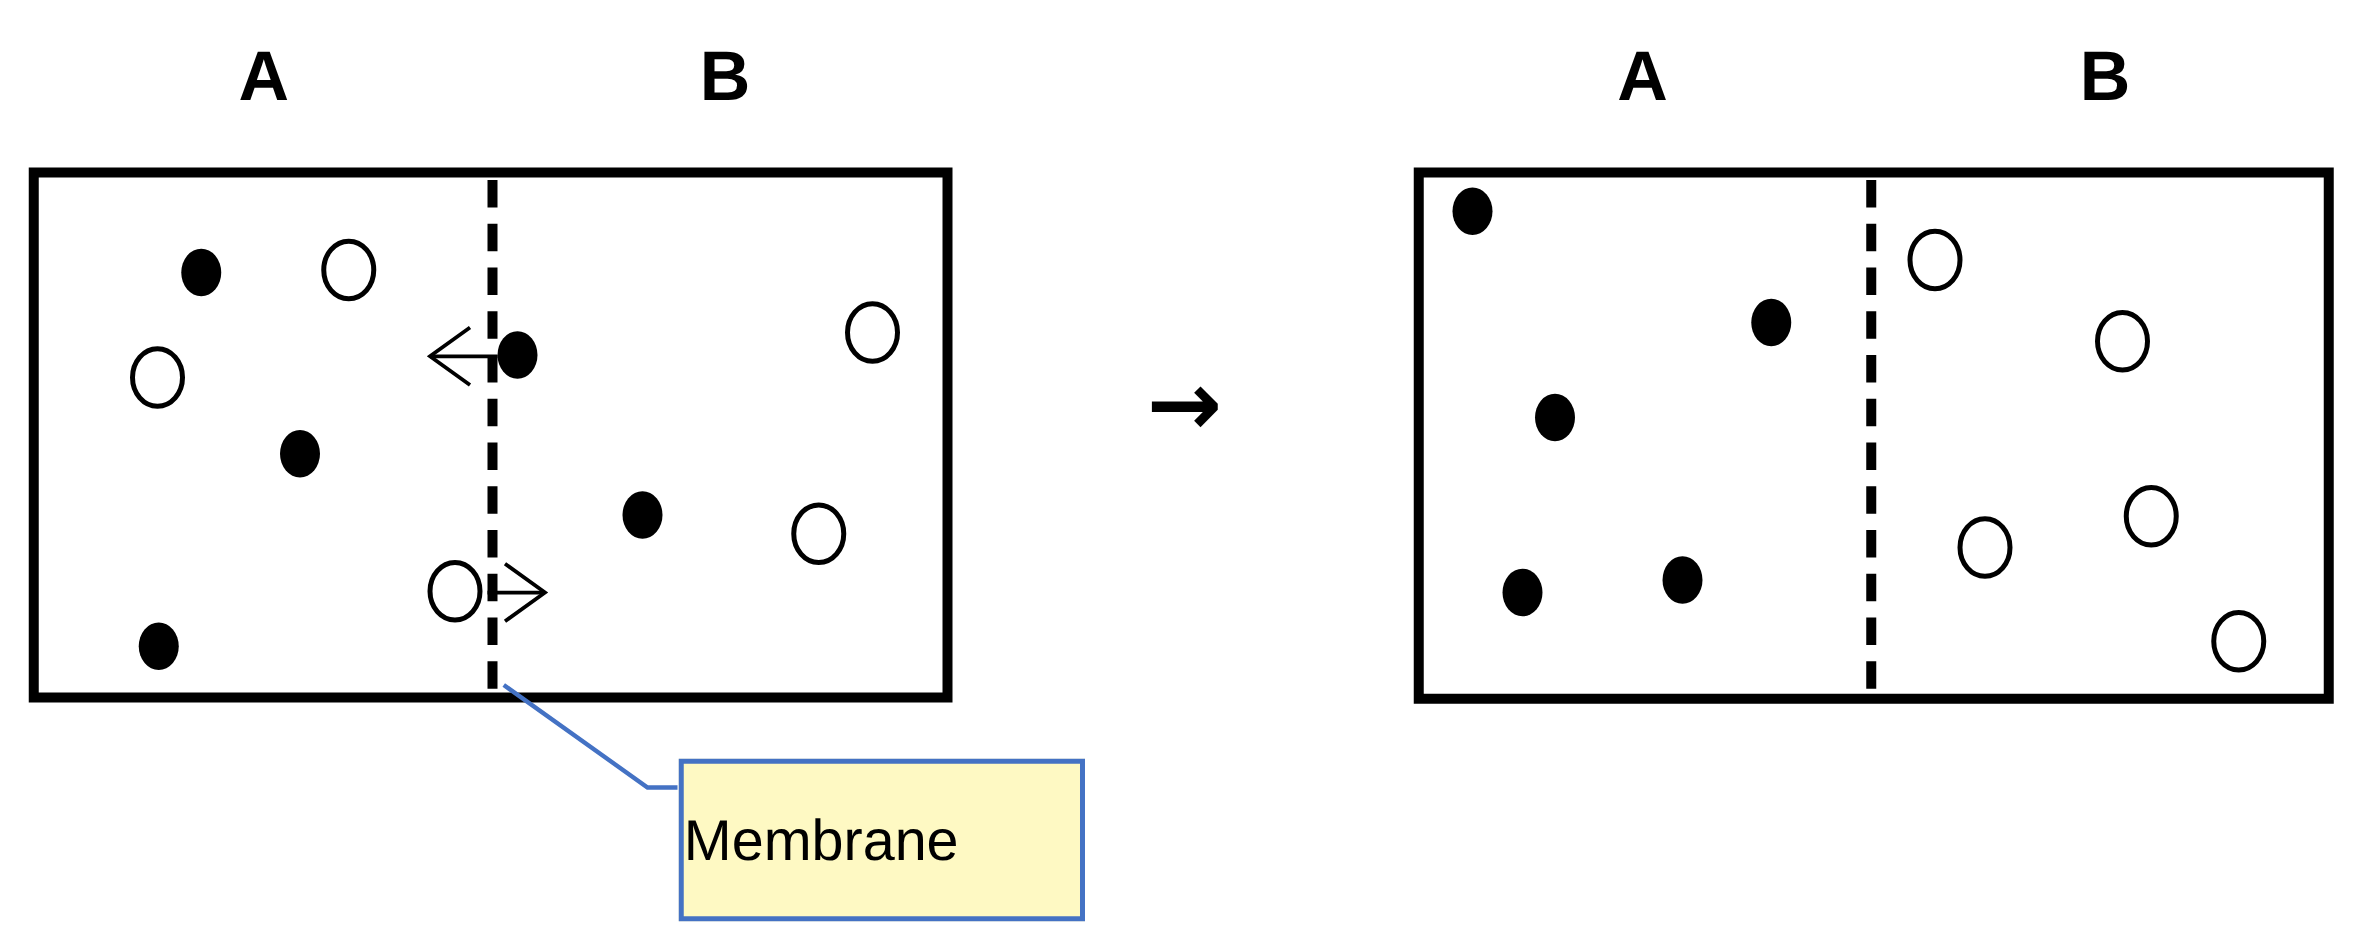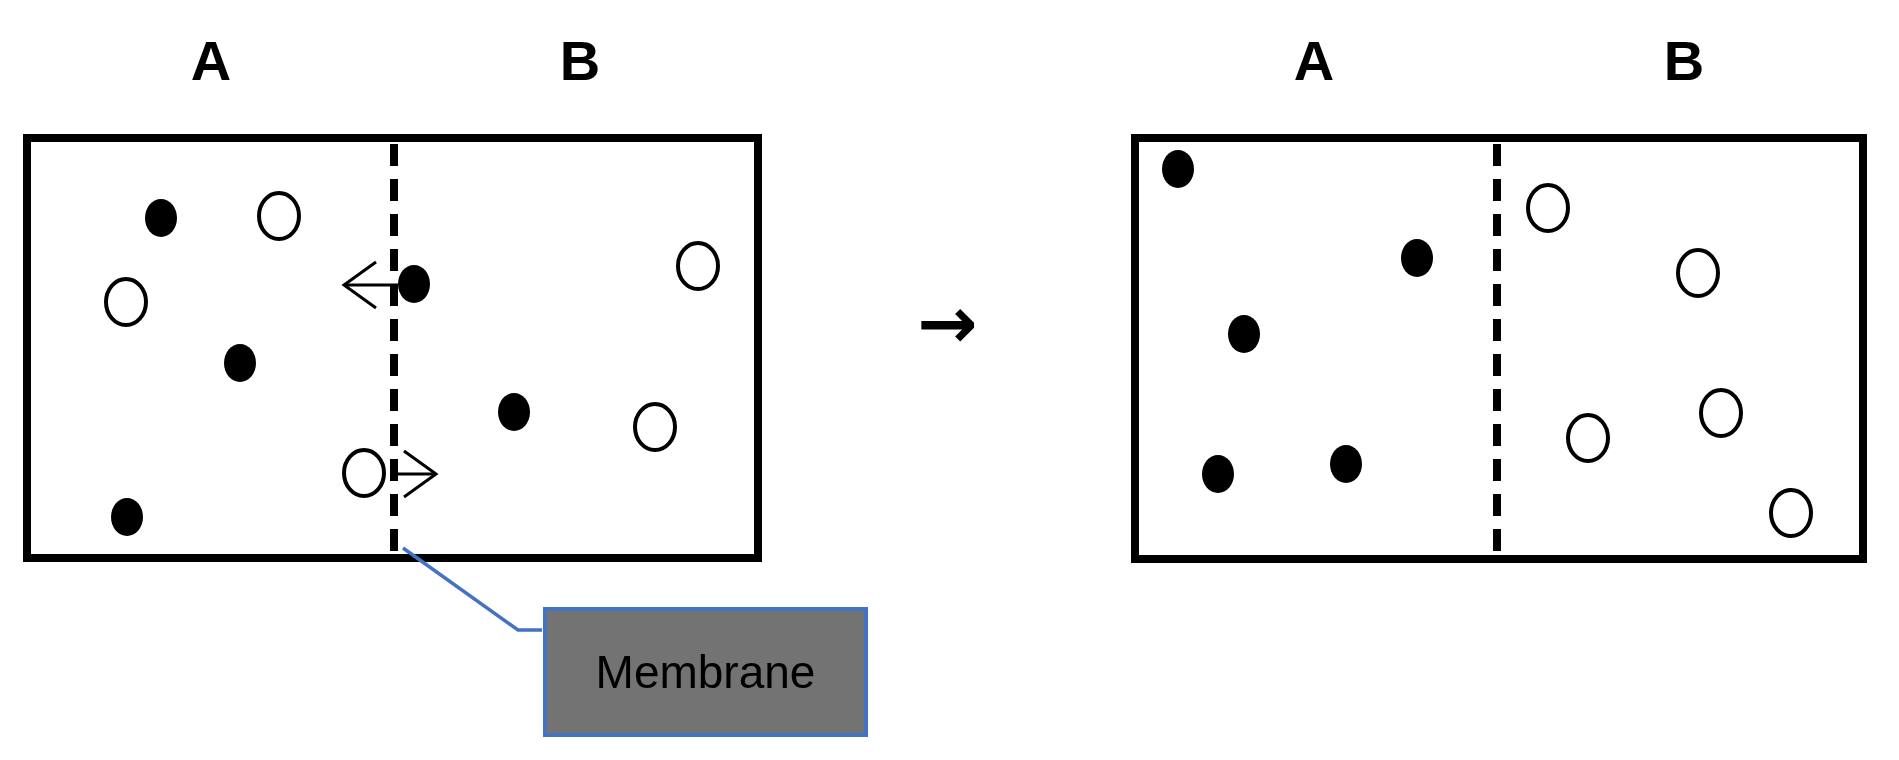--- a/index.html
+++ b/index.html
@@ -45,24 +45,23 @@
     font-family: "DejaVu Sans", sans-serif;
   }
   .callout-box {
     position: absolute;
     left: 543px;
     top: 607px;
     width: 325px;
     height: 130px;
     border: 4px solid #4472C4;
     box-sizing: border-box;
-    background: #737373;
+    background: #fef9c3;
     display: flex;
     align-items: center;
-    justify-content: center;
   }
   .callout-text {
     font-size: 46px;
     color: #000000;
     letter-spacing: 0px;
   }
 </style>
 </head>
 <body>
 

